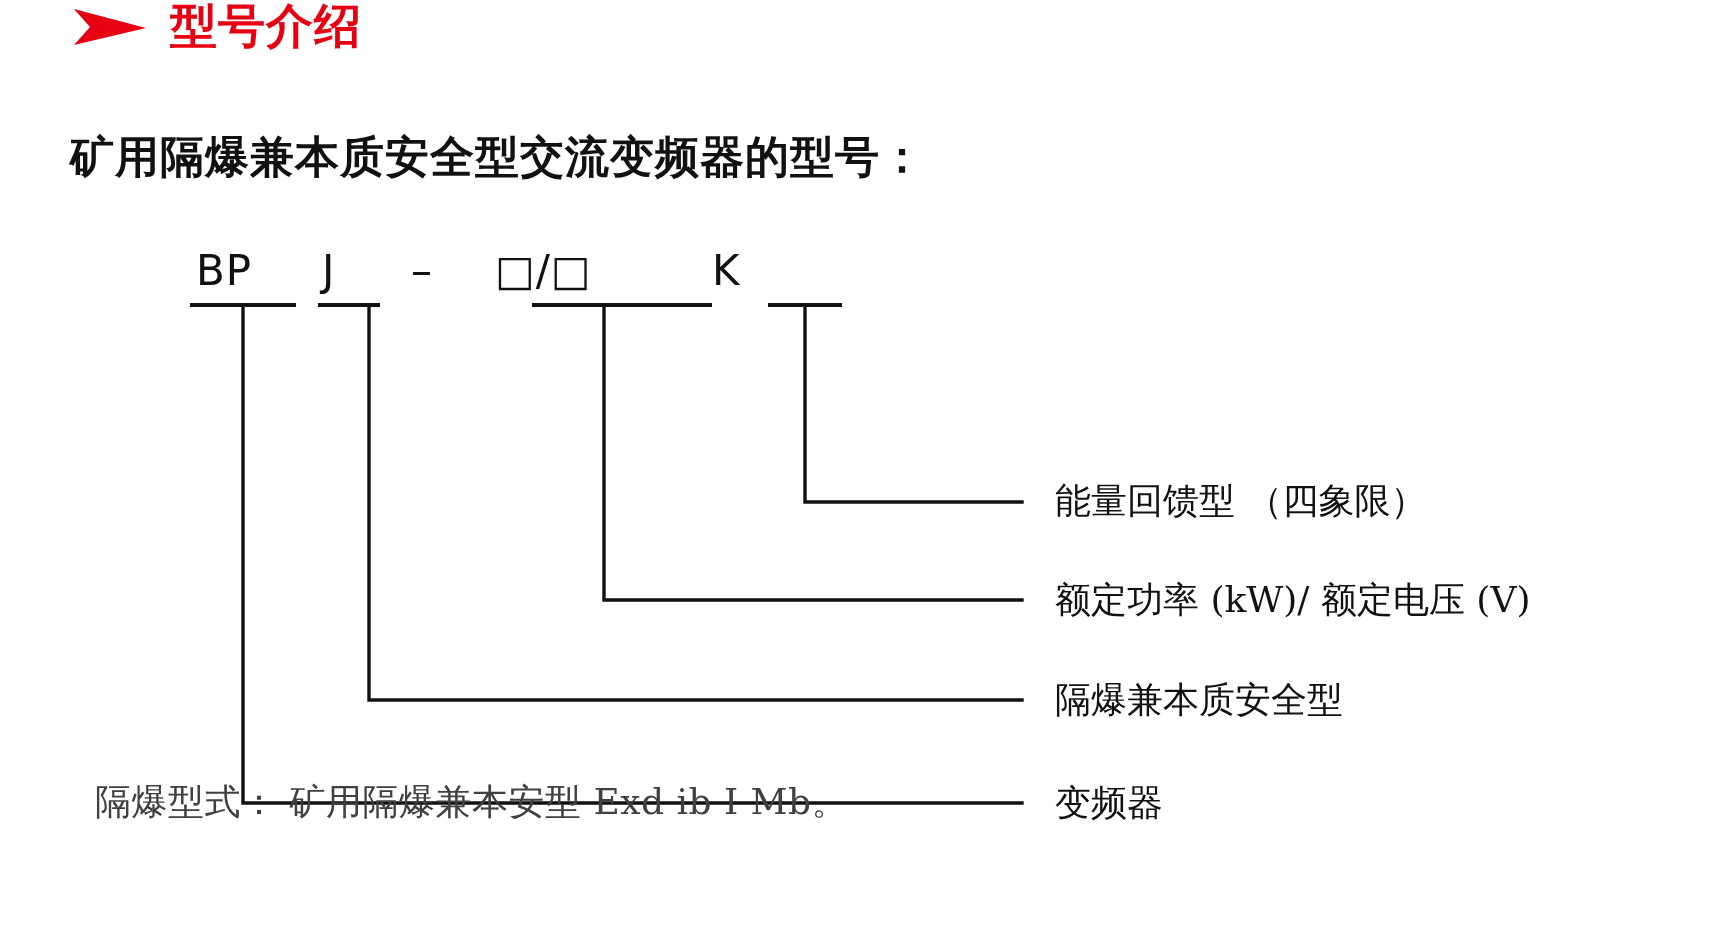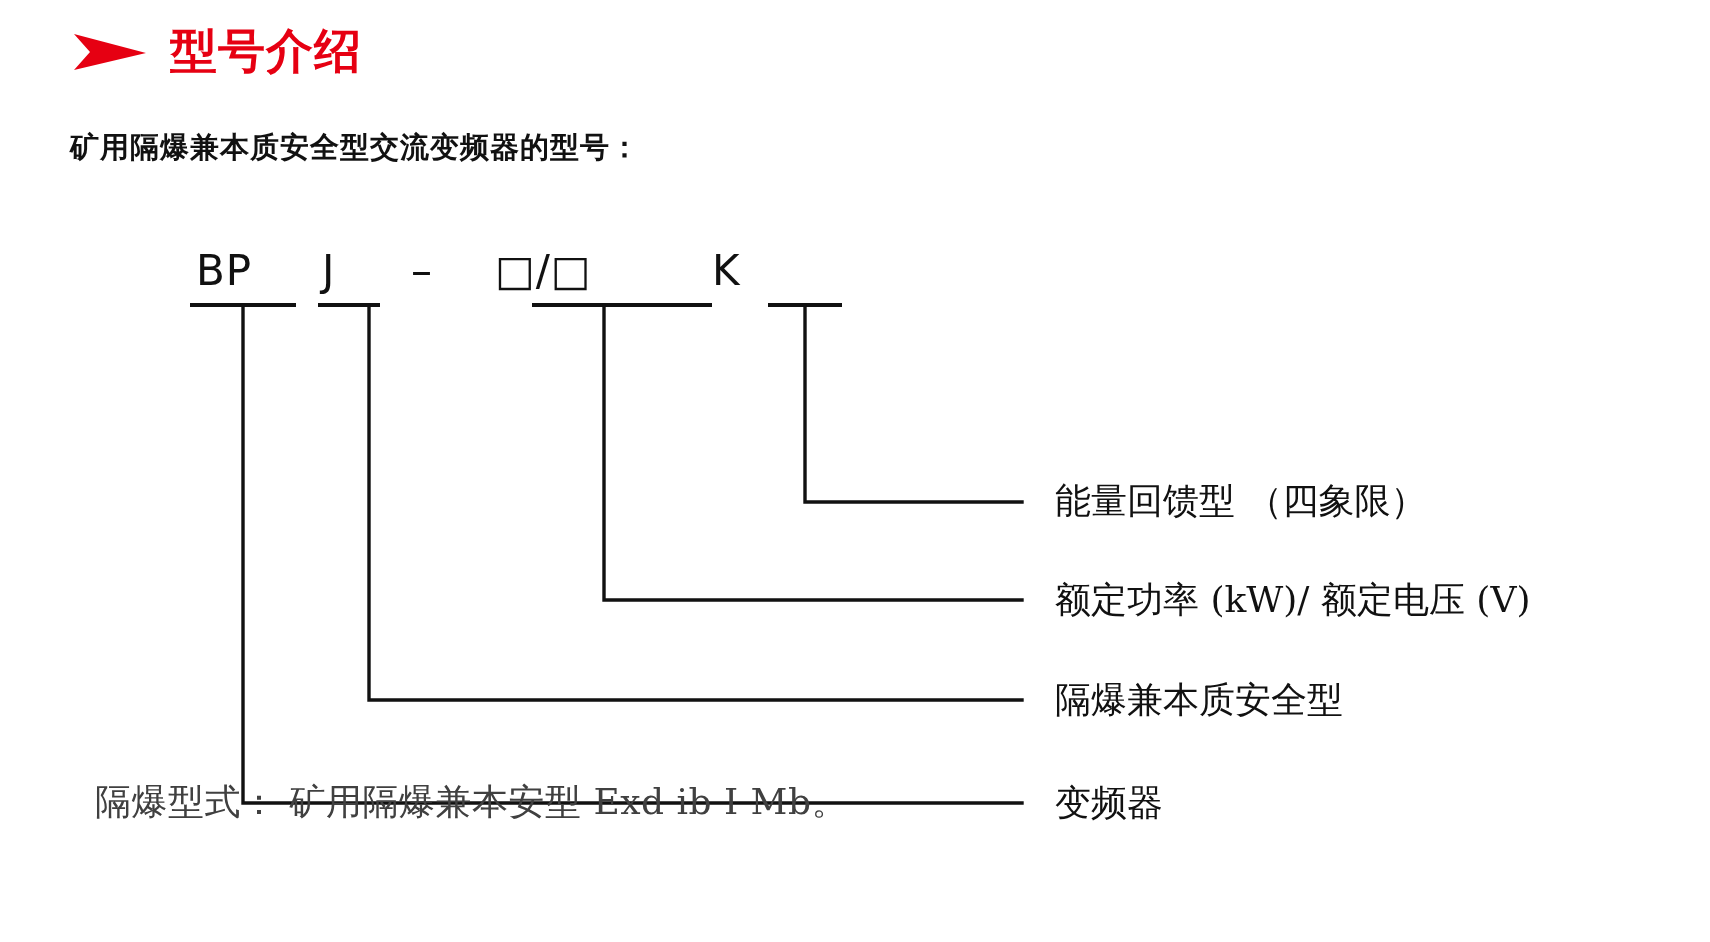--- a/index.html
+++ b/index.html
@@ -13,21 +13,21 @@
     position: relative;
     font-family: "Liberation Sans", sans-serif;
     color: #1a1a1a;
     overflow: hidden;
   }
 
   
   #header {
     position: absolute;
     left: 72px;
-    top: 27px;
+    top: 2px;
     display: flex;
     align-items: center;
     gap: 22px;
   }
   #header-arrow {
     width: 76px;
     height: 46px;
     display: block;
   }
   #header-title {
@@ -39,21 +39,21 @@
     letter-spacing: 1px;
   }
 
   
   #subtitle {
     position: absolute;
     left: 70px;
     top: 128px;
     font-family: Liberation Sans, sans-serif;
     font-weight: bold;
-    font-size: 29px;
+    font-size: 44px;
     color: #111111;
     letter-spacing: 1px;
     white-space: nowrap;
   }
 
   
   #model-diagram {
     position: absolute;
     left: 0;
     top: 0;

